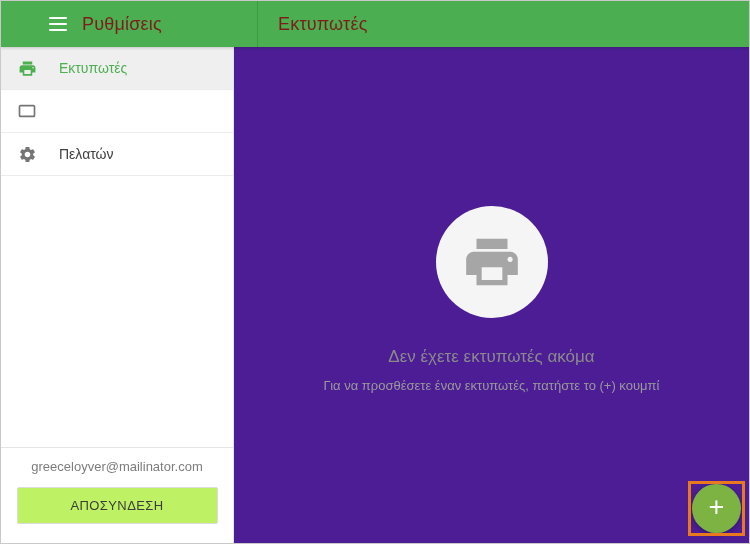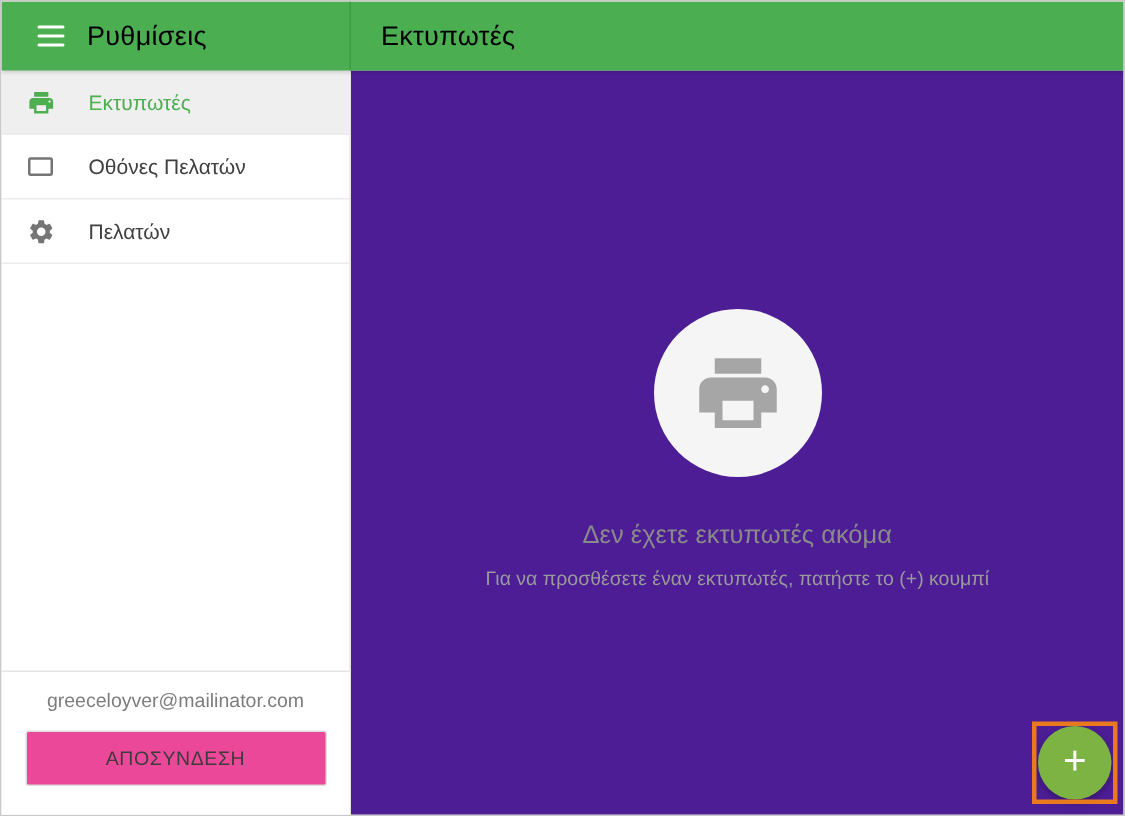--- a/index.html
+++ b/index.html
@@ -13,24 +13,25 @@
     border: 1px solid #c9c9c9;
     background: #fff;
     overflow: hidden;
   }
 
   
   .appbar {
     display: flex;
     height: 46px;
     background: #4BAE50;
-    color: #000000;
+    color: #7f1d1d;
     box-shadow: 0 1px 3px rgba(0,0,0,0.18);
     position: relative;
     z-index: 3;
+    padding-left: 24px;
   }
   .appbar-left {
     width: 233px;
     flex: 0 0 233px;
     display: flex;
     align-items: center;
     border-right: 1px solid #3e9a44;
   }
   .menu-btn {
     margin-left: 24px;
@@ -79,21 +80,21 @@
   .account-email {
     text-align: center;
     font-size: 13px;
     color: #7d7d7d;
   }
   .logout-btn {
     display: block;
     width: 201px;
     margin: 13px auto 20px auto;
     height: 37px;
-    background: #ec4899;
+    background: #bef264;
     border: 1px solid #dcdcdc;
     border-radius: 2px;
     font-family: "Liberation Sans", sans-serif;
     font-size: 13px;
     font-weight: 500;
     letter-spacing: 0.4px;
     color: #3c3c3c;
     cursor: pointer;
   }
 
@@ -184,21 +185,20 @@
         </span>
         <span>Εκτυπωτές</span>
       </div>
 
       <div class="nav-item">
         <span class="nav-icon">
           <svg width="20" height="20" viewBox="0 0 24 24" fill="none" stroke="#757575" stroke-width="2" aria-hidden="true">
             <rect x="3" y="5.5" width="18" height="13" rx="1.2"></rect>
           </svg>
         </span>
-        <span>Οθόνες Πελατών</span>
       </div>
 
       <div class="nav-item">
         <span class="nav-icon">
           <svg width="19" height="19" viewBox="0 0 24 24" fill="#757575" aria-hidden="true">
             <path d="M19.14 12.94c.04-.3.06-.61.06-.94 0-.32-.02-.64-.07-.94l2.03-1.58c.18-.14.23-.41.12-.61l-1.92-3.32c-.12-.22-.37-.29-.59-.22l-2.39.96c-.5-.38-1.03-.7-1.62-.94l-.36-2.54c-.04-.24-.24-.41-.48-.41h-3.84c-.24 0-.43.17-.47.41l-.36 2.54c-.59.24-1.13.57-1.62.94l-2.39-.96c-.22-.08-.47 0-.59.22L2.74 8.87c-.12.21-.08.47.12.61l2.03 1.58c-.05.3-.09.63-.09.94s.02.64.07.94l-2.03 1.58c-.18.14-.23.41-.12.61l1.92 3.32c.12.22.37.29.59.22l2.39-.96c.5.38 1.03.7 1.62.94l.36 2.54c.05.24.24.41.48.41h3.84c.24 0 .44-.17.47-.41l.36-2.54c.59-.24 1.13-.56 1.62-.94l2.39.96c.22.08.47 0 .59-.22l1.92-3.32c.12-.22.07-.47-.12-.61l-2.01-1.58zM12 15.6c-1.98 0-3.6-1.62-3.6-3.6s1.62-3.6 3.6-3.6 3.6 1.62 3.6 3.6-1.62 3.6-3.6 3.6z"></path>
           </svg>
         </span>
         <span>Πελατών</span>
       </div>

